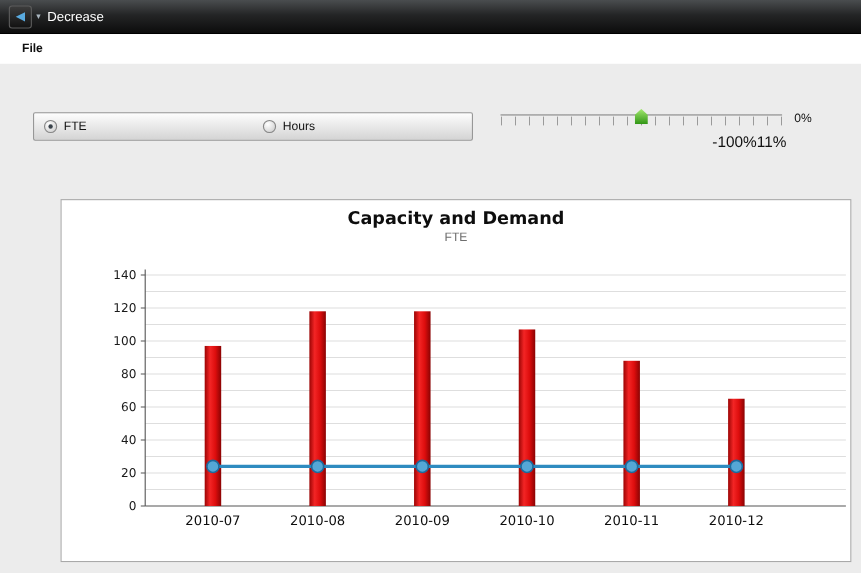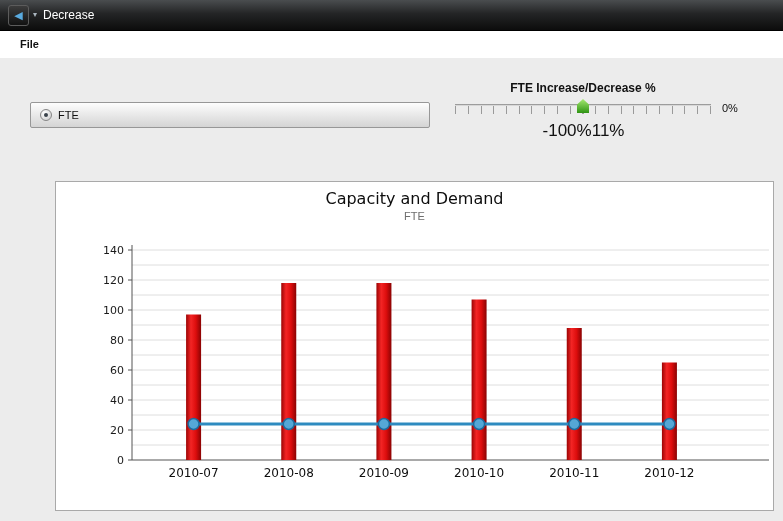--- a/index.html
+++ b/index.html
@@ -76,30 +76,30 @@
   }
   .thumb {
     position:absolute; top:0; width:12px; height:14px;
     clip-path:polygon(50% 0, 100% 40%, 100% 100%, 0 100%, 0 40%);
     background:linear-gradient(#a4e970,#2f9413);
     cursor:grab;
   }
   .slider-value { position:absolute; left:722px; top:44px; font-size:11px; color:#111; }
   .slider-minmax {
     position:absolute; left:452px; top:63px; width:263px;
-    display:flex; justify-content:center; font-size:17px; color:#111;
+    display:flex; justify-content:flex-end; font-size:14px; color:#111;
   }
 
   
   .chart-panel {
     position:absolute; left:55px; top:123px; width:719px; height:330px;
     background:#ffffff; border:1px solid #a9a9a9;
   }
   .chart-title {
-    margin:7px 0 0; text-align:center; font-size:16px; font-weight:normal; color:#0d0d0d;
+    margin:7px 0 0; text-align:center; font-size:16px; font-weight:bold; color:#0d0d0d;
     font-family:"DejaVu Sans", sans-serif;
   }
   .chart-subtitle { margin-top:2px; text-align:center; font-size:11px; color:#6e6e6e; }
   #chart-svg { display:block; margin:9px auto 0; }
   .ytick { font-family:"DejaVu Sans",sans-serif; font-size:11px; fill:#1a1a1a; }
   .xtick { font-family:"DejaVu Sans",sans-serif; font-size:12px; fill:#0d0d0d; }
 </style>
 </head>
 <body>
 
@@ -117,23 +117,26 @@
     <span class="menu-item">File</span>
   </nav>
 
   <main class="content">
 
     <div class="radio-bar">
       <label class="radio-option">
         <span class="radio-circle selected"></span>
         <span>FTE</span>
       </label>
-    </div>
-
-    <div class="slider-label">FTE Increase/Decrease %</div>
+      <label class="radio-option">
+        <span class="radio-circle"></span>
+        <span>Hours</span>
+      </label>
+    </div>
+
     <div class="slider-track">
       <div class="track-line"></div>
       <div class="ticks"></div>
       <div class="thumb" id="slider-thumb" style="left: calc(50% - 6px);"></div>
     </div>
     <span class="slider-value">0%</span>
     <div class="slider-minmax">
       <span>-100%</span>
       <span>11%</span>
     </div>

